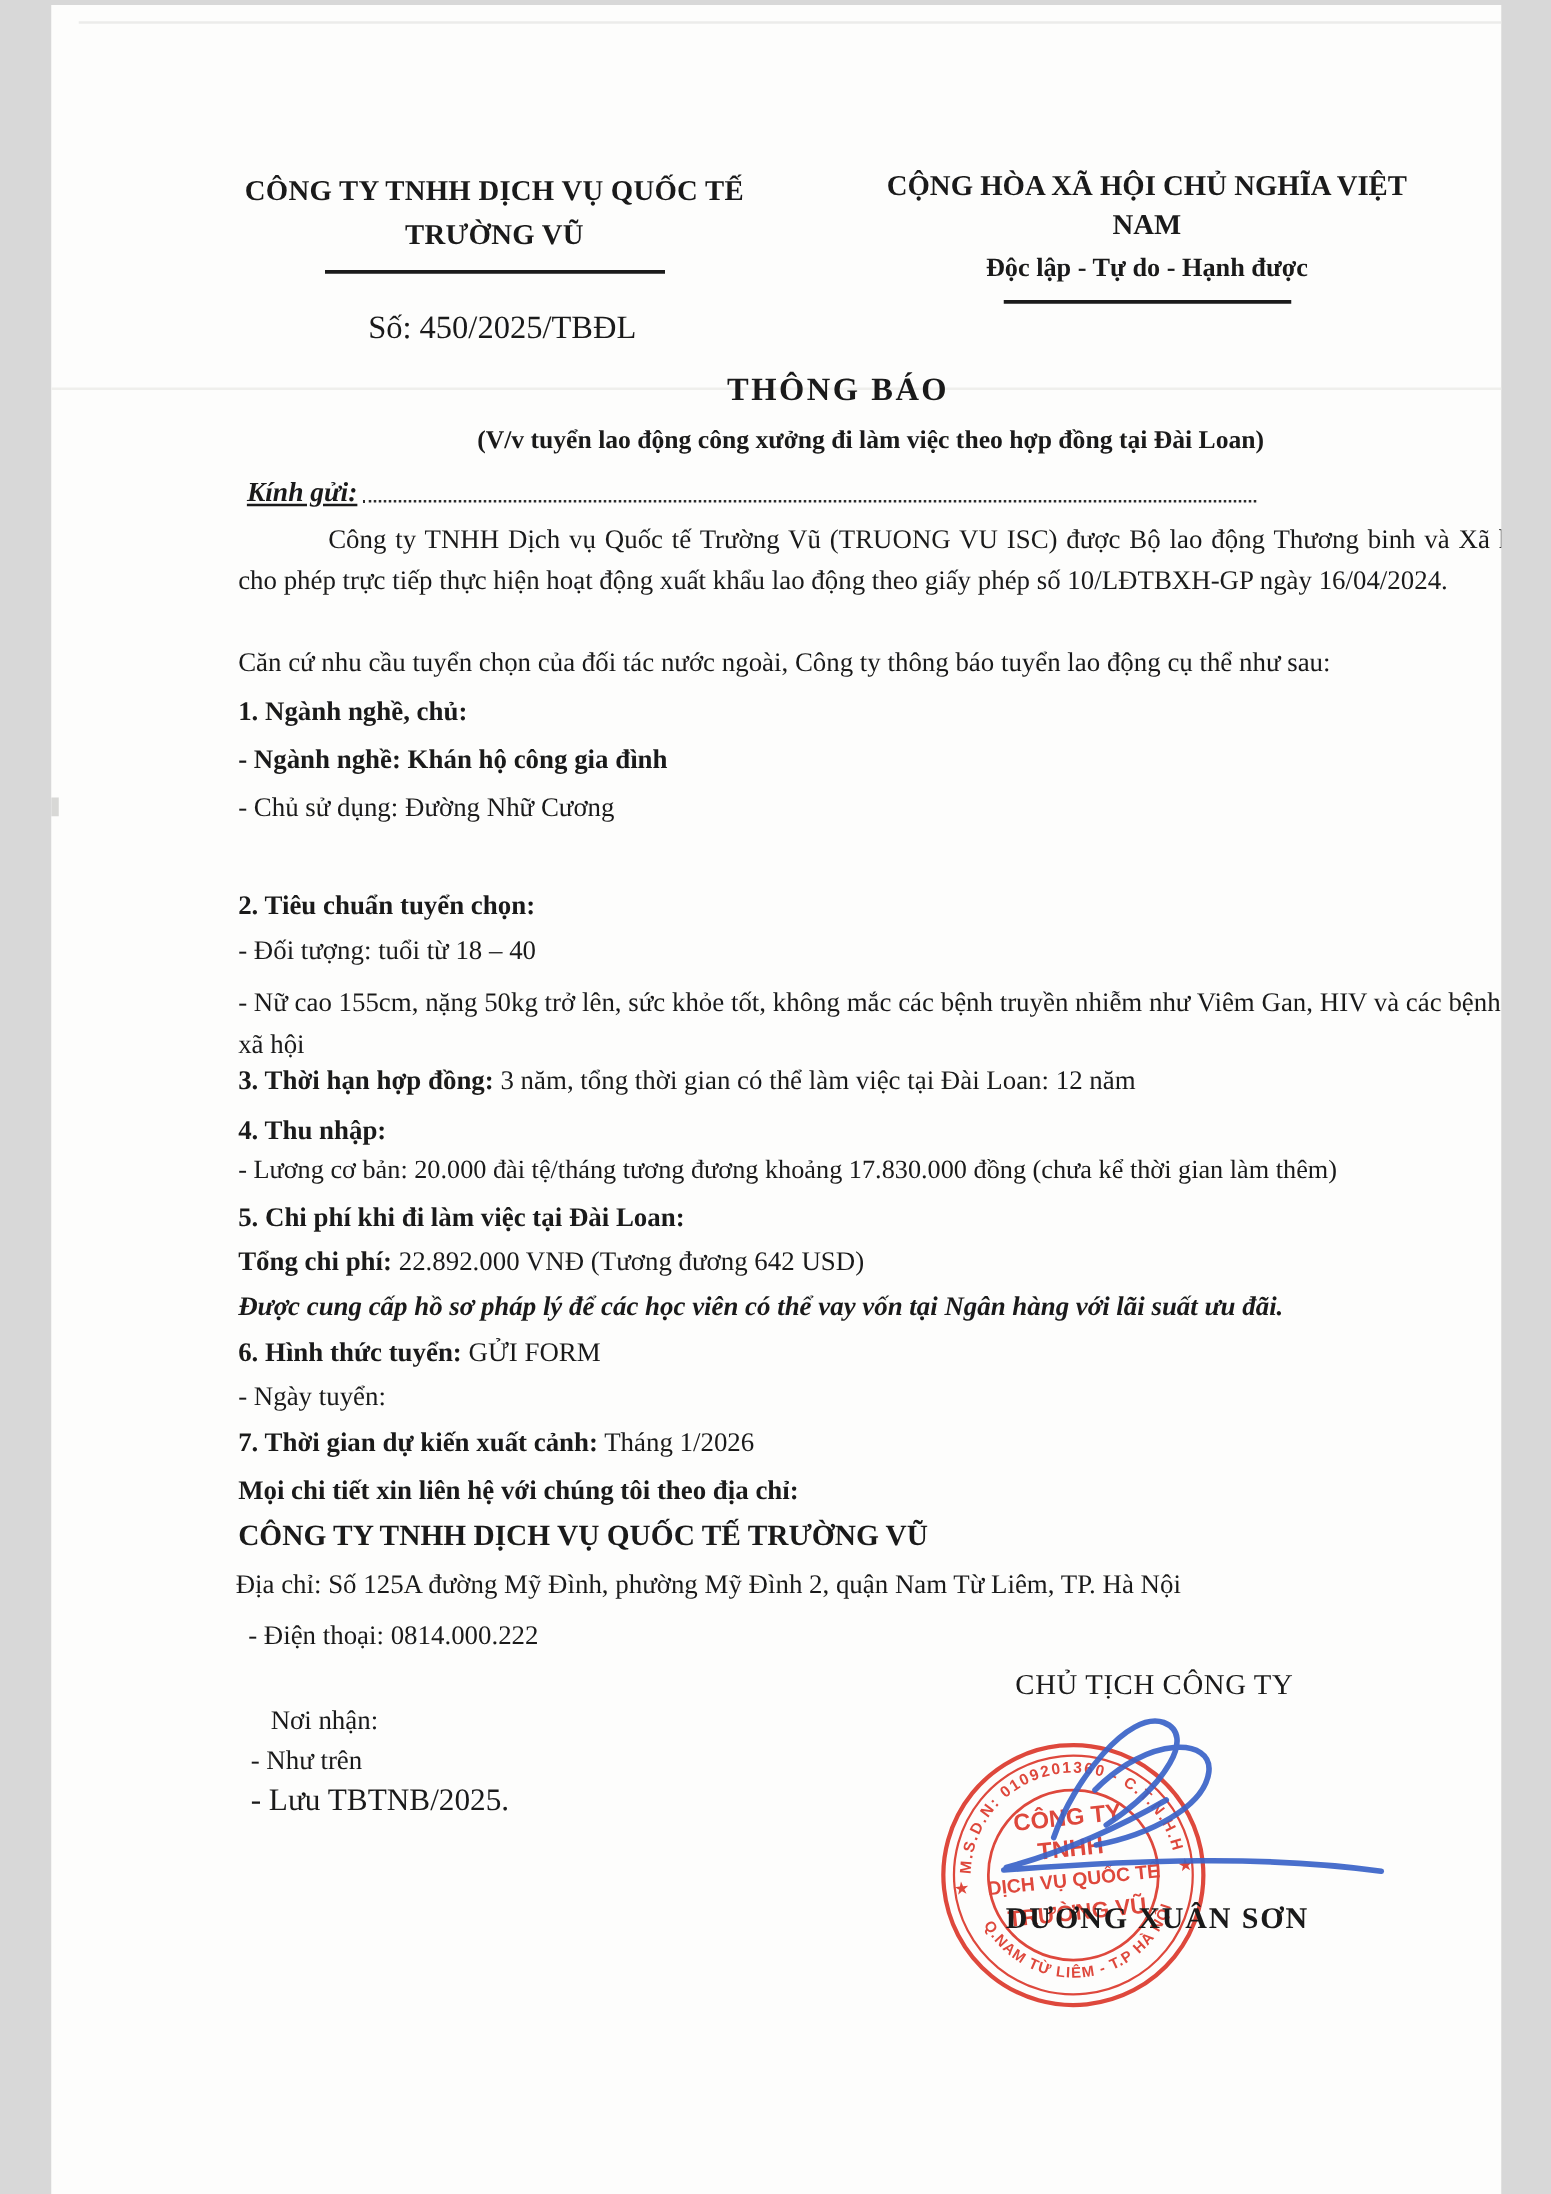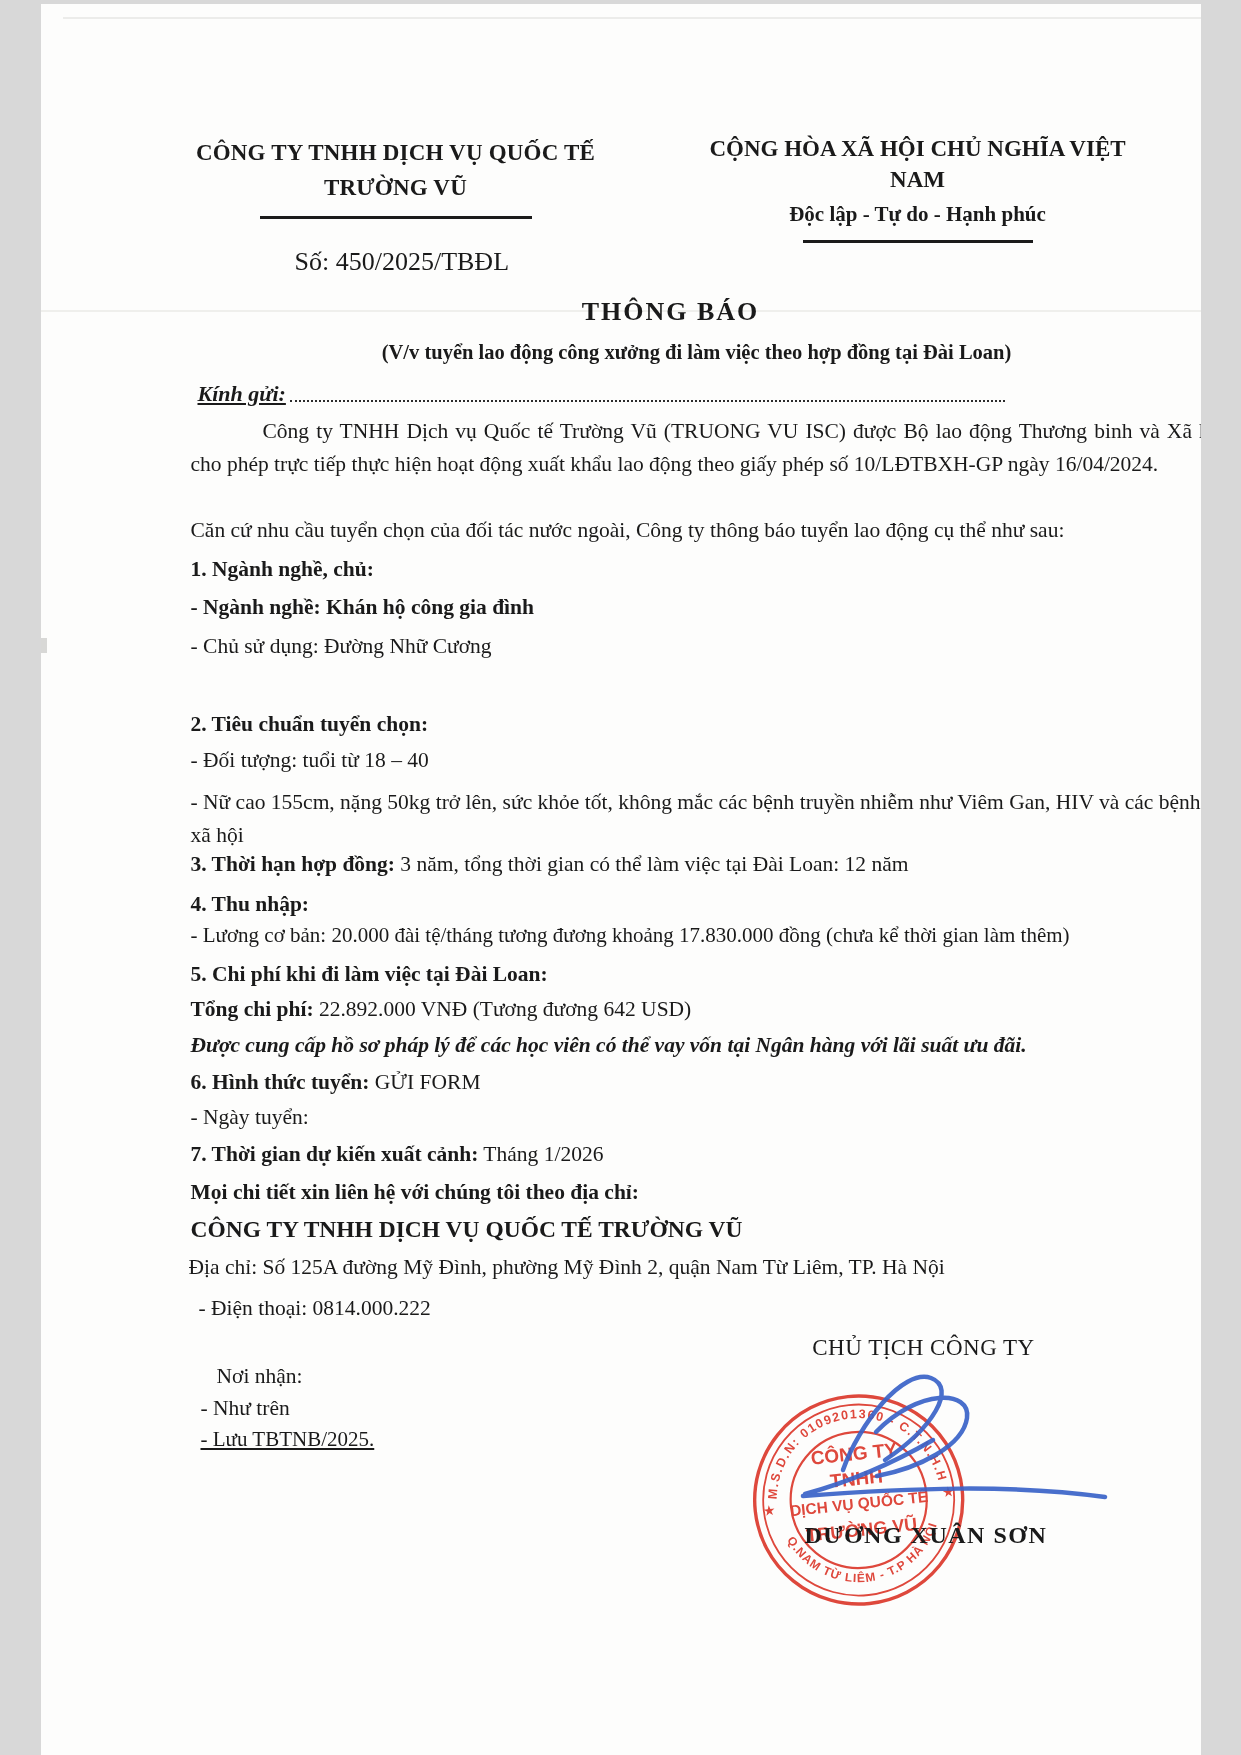--- a/index.html
+++ b/index.html
@@ -60,21 +60,21 @@
   .p-s7    { top:1138px; }
   .p-cint  { top:1176px; }
   .p-comp  { top:1212px; font-size:23.5px; }
   .p-addr  { top:1251px; left:148px; }
   .p-phone { top:1292px; left:158px; }
 
   .president { position:absolute; top:1331px; left:752px; width:262px; text-align:center;
                font-weight:normal; font-size:23px; letter-spacing:.5px; }
   .noi-nhan   { position:absolute; top:1360px; left:176px; font-size:21.5px; }
   .nn-item1   { position:absolute; top:1392px; left:160px; font-size:21.5px; }
-  .nn-item2   { position:absolute; top:1423px; left:160px; font-size:21px;text-decoration:underline; }
+  .nn-item2   { position:absolute; top:1423px; left:160px; font-size:25px; }
 
   .stamp-wrap { position:absolute; left:702px; top:1386px; width:232px; height:226px;
                 transform:rotate(-6deg); opacity:.92; }
   .stamp-wrap svg { display:block; }
   .stamp-sans { font-family:"Liberation Sans","DejaVu Sans",sans-serif; }
 
   .sig-wrap { position:absolute; left:630px; top:1358px; width:450px; height:170px; }
 
   .signer-name { position:absolute; top:1518px; left:764px; font-size:24px; font-weight:bold;
                  letter-spacing:1.5px; white-space:nowrap; }
@@ -88,21 +88,21 @@
   <div class="scan-streak"></div>
   <div class="scan-mark-left"></div>
 
   <div class="hdr-left">
     <div>CÔNG TY TNHH DỊCH VỤ QUỐC TẾ</div>
     <div>TRƯỜNG VŨ</div>
     <div class="rule"></div>
   </div>
   <div class="hdr-right">
     <div class="l1">CỘNG HÒA XÃ HỘI CHỦ NGHĨA VIỆT NAM</div>
-    <div class="l2">Độc lập - Tự do - Hạnh phúc</div>
+    <div class="l2">Độc lập - Tự do - Hạnh được</div>
     <div class="rule"></div>
   </div>
 
   <div class="so-number">Số: 450/2025/TBĐL</div>
 
   <div class="doc-title">THÔNG BÁO</div>
   <div class="doc-subtitle">(V/v tuyển lao động công xưởng đi làm việc theo hợp đồng tại Đài Loan)</div>
 
   <div class="salutation">
     <span class="label">Kính gửi:</span>

